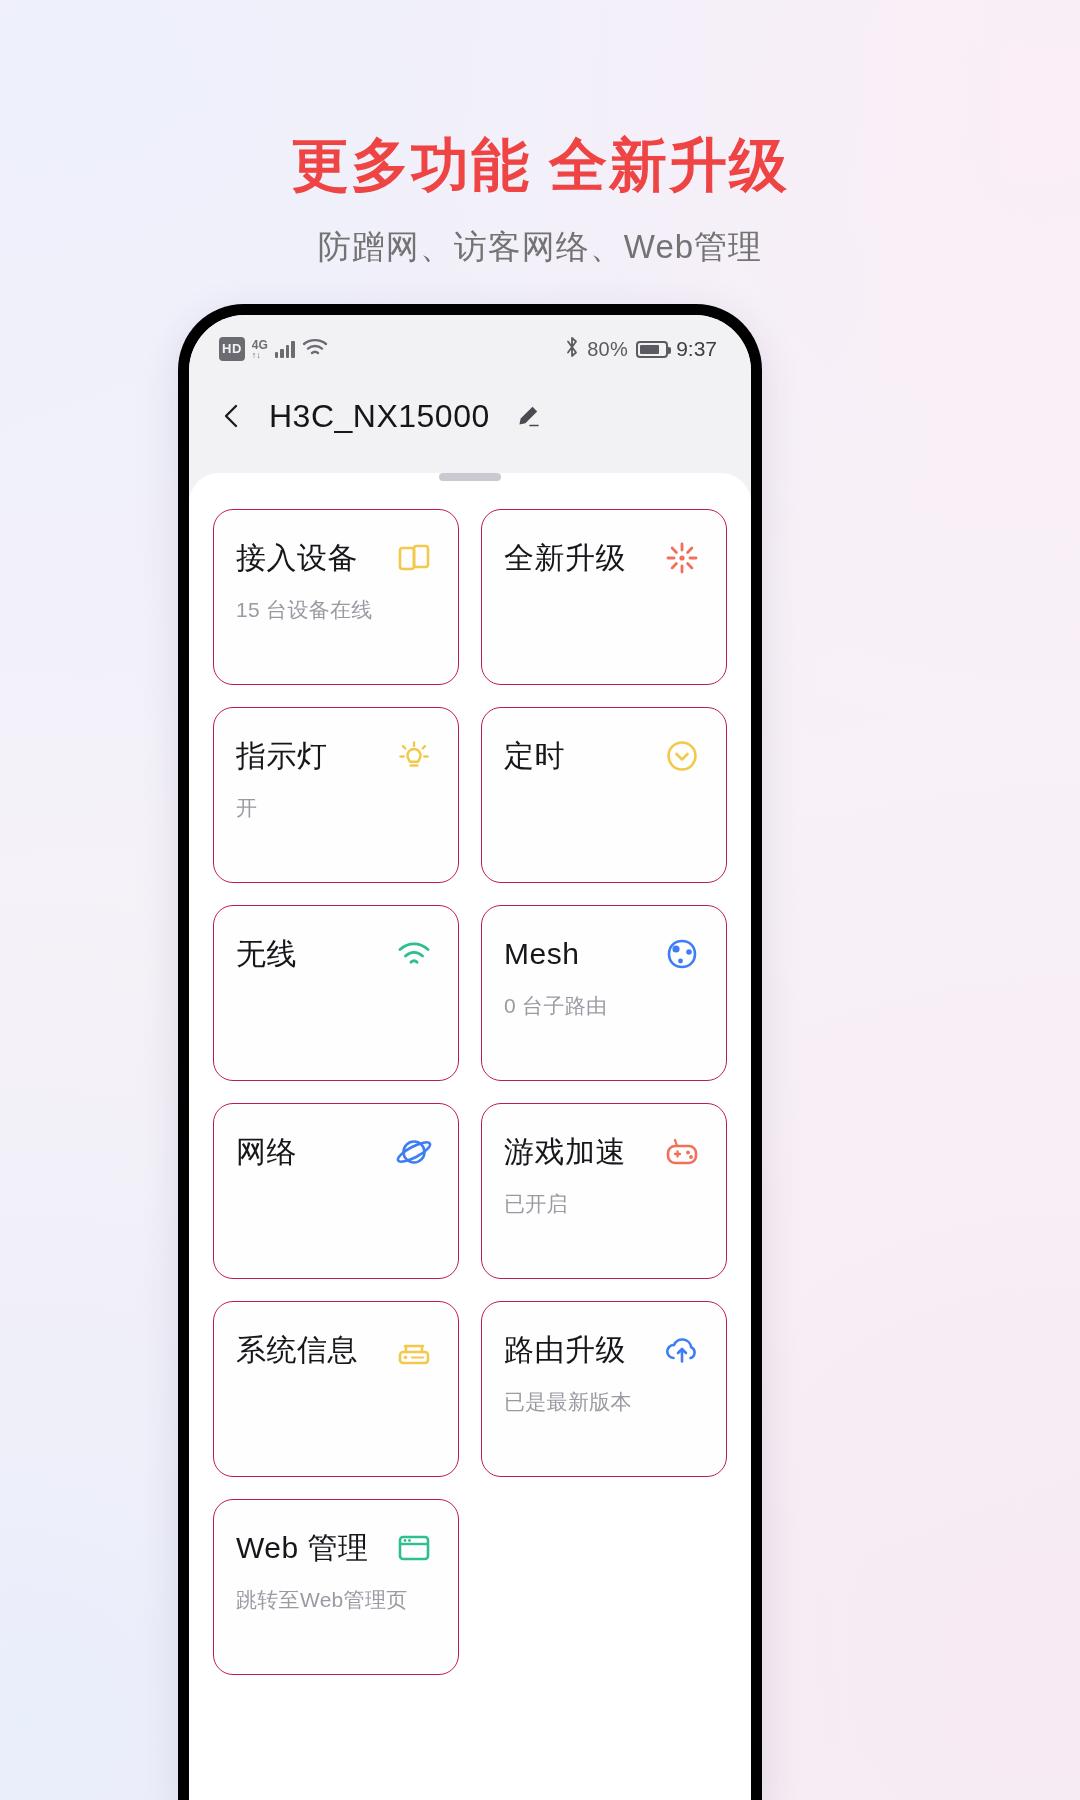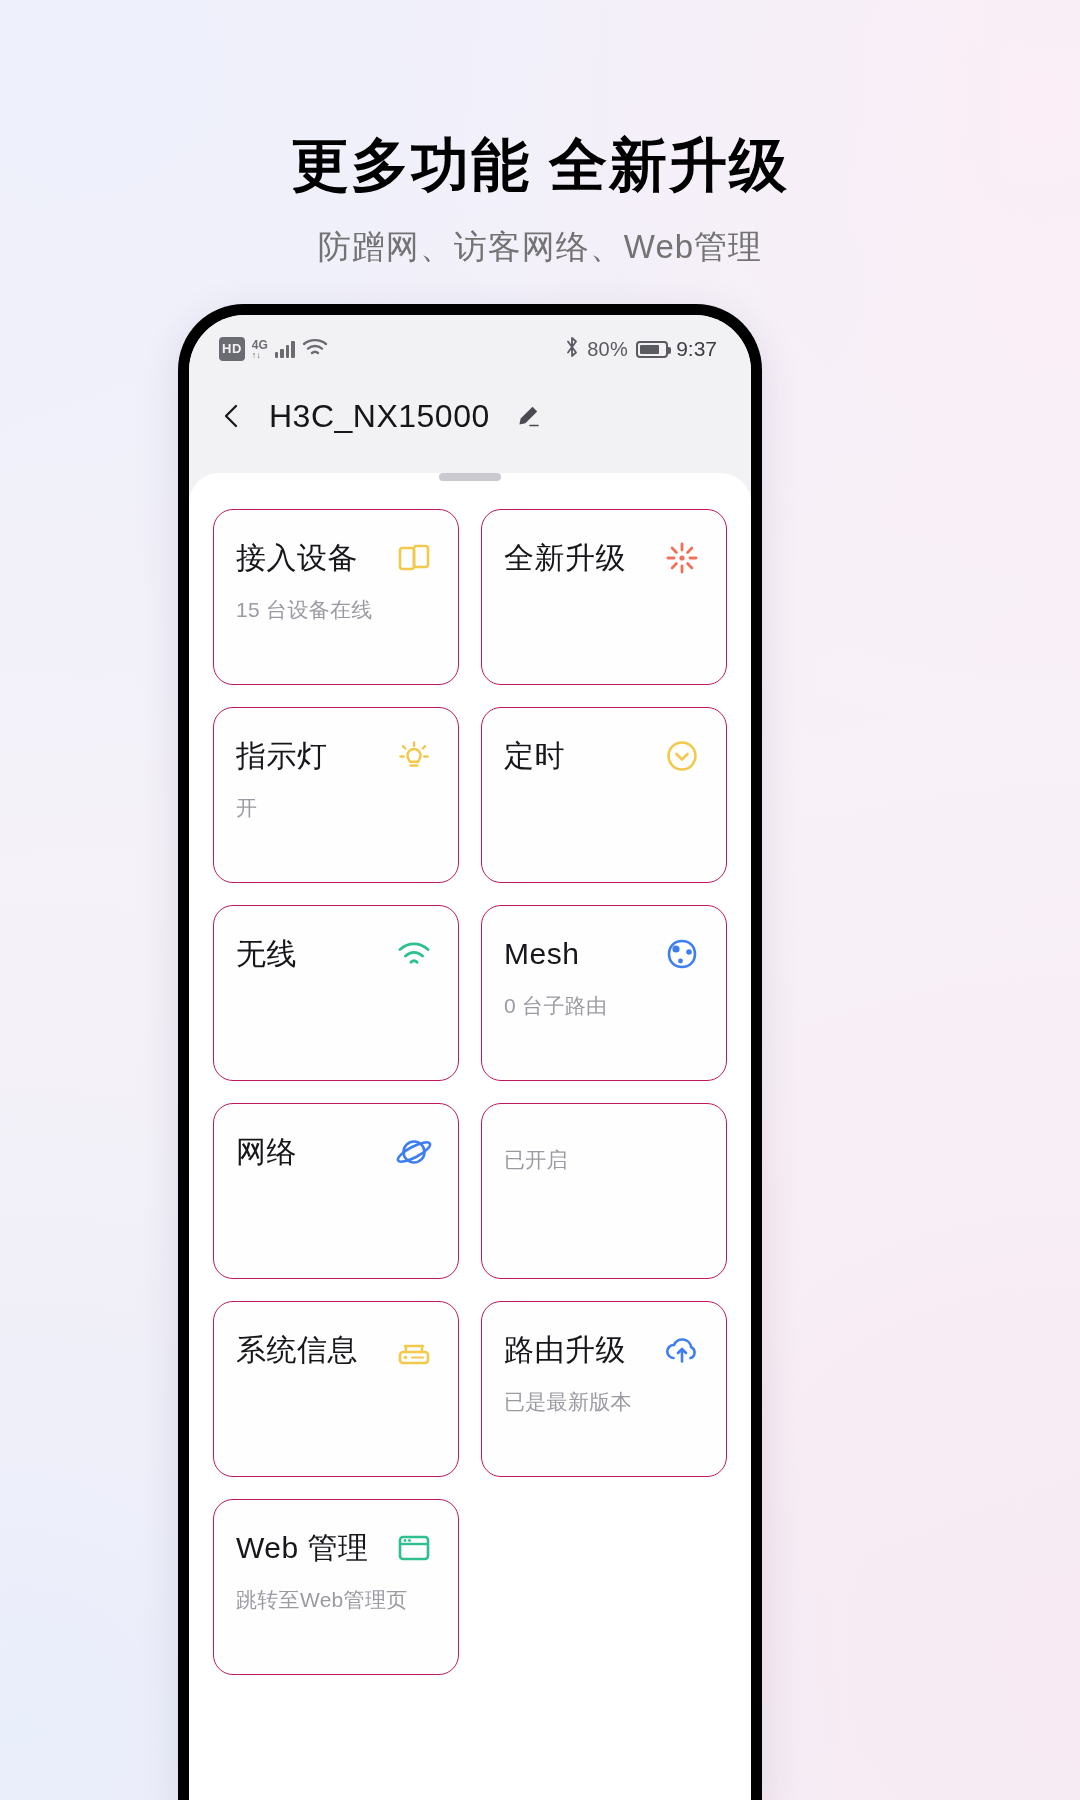--- a/index.html
+++ b/index.html
@@ -15,21 +15,21 @@
     overflow:hidden;
     position:relative;
   }
 
   
   .hero { position:absolute; top:0; left:0; width:1080px; text-align:center; }
   .hero-title {
     margin-top:132px;
     font-size:58px;
     font-weight:bold;
-    color:#000000;
+    color:#ef4444;
     letter-spacing:2px;
     line-height:1.15;
   }
   .hero-sub {
     margin-top:26px;
     font-size:33px;
     color:#737373;
     font-weight:400;
     letter-spacing:1px;
   }
@@ -318,20 +318,32 @@
               <svg viewBox="0 0 44 44" fill="none">
                 <circle cx="22" cy="22" r="10.5" stroke="#3d7ef2" stroke-width="2.6"></circle>
                 <ellipse cx="22" cy="22" rx="18" ry="5.4" stroke="#3d7ef2" stroke-width="2.6" transform="rotate(-28 22 22)"></ellipse>
               </svg>
             </span>
           </div>
           <div class="card-sub"></div>
         </div>
 
         <div class="card">
+          <div class="card-top">
+            <span class="card-title">游戏加速</span>
+            <span class="card-icon">
+              <svg viewBox="0 0 44 44" fill="none">
+                <rect x="8" y="16" width="28" height="17" rx="7" stroke="#f2705a" stroke-width="2.6"></rect>
+                <path d="M15 24h5M17.5 21.5v5" stroke="#f2705a" stroke-width="2.3" stroke-linecap="round"></path>
+                <circle cx="28" cy="22.5" r="1.9" fill="#f2705a"></circle>
+                <circle cx="31" cy="27" r="1.9" fill="#f2705a"></circle>
+                <path d="M17 16l-2-6" stroke="#f2705a" stroke-width="2.3" stroke-linecap="round"></path>
+              </svg>
+            </span>
+          </div>
           <div class="card-sub">已开启</div>
         </div>
 
         <div class="card">
           <div class="card-top">
             <span class="card-title">系统信息</span>
             <span class="card-icon">
               <svg viewBox="0 0 44 44" fill="none">
                 <rect x="8" y="24" width="28" height="11" rx="3" stroke="#f2c94c" stroke-width="2.6"></rect>
                 <path d="M14 24v-6M30 24v-6" stroke="#f2c94c" stroke-width="2.5" stroke-linecap="round"></path>

